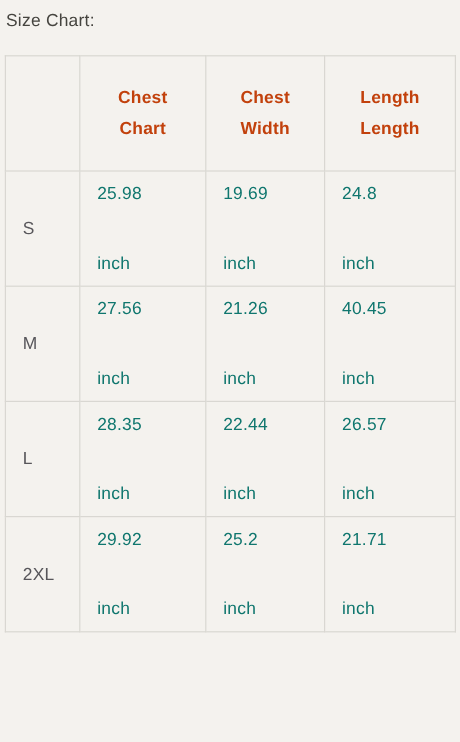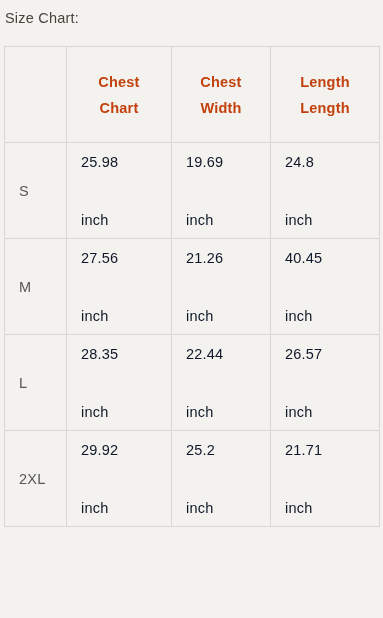--- a/index.html
+++ b/index.html
@@ -88,21 +88,21 @@
     color: #57565a;
     font-weight: 400;
     text-align: left;
     padding: 0 0 0 14px;
     letter-spacing: 0.2px;
   }
 
   .cell-inner {
     font-size: 14.5px;
     line-height: 26px;
-    color: #0f172a;
+    color: #0f766e;
     font-weight: 400;
     text-align: left;
     padding: 0 0 0 14px;
     letter-spacing: 0.2px;
   }
   .cell-inner .unit { display: block; margin-top: 32px; }
 
   .hdr-blank {
     font-size: 0;
     line-height: 0;

